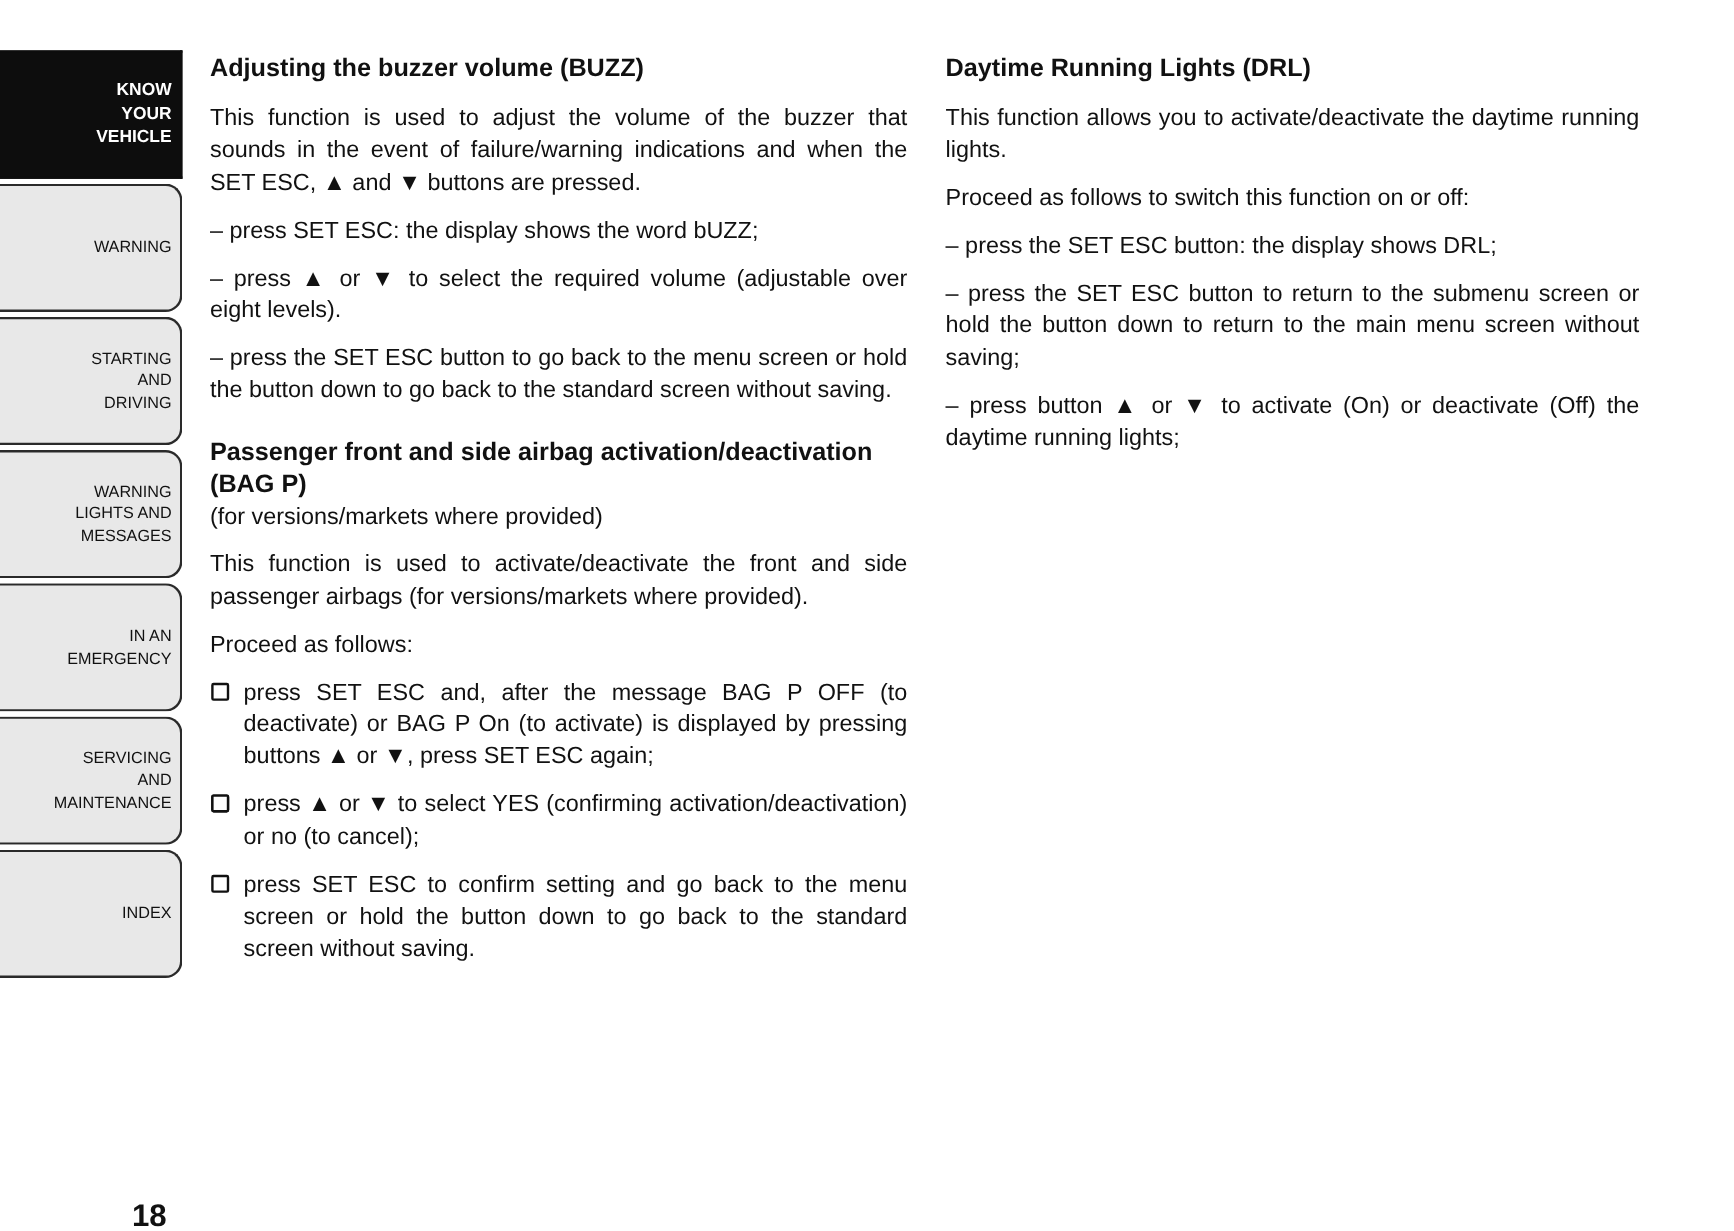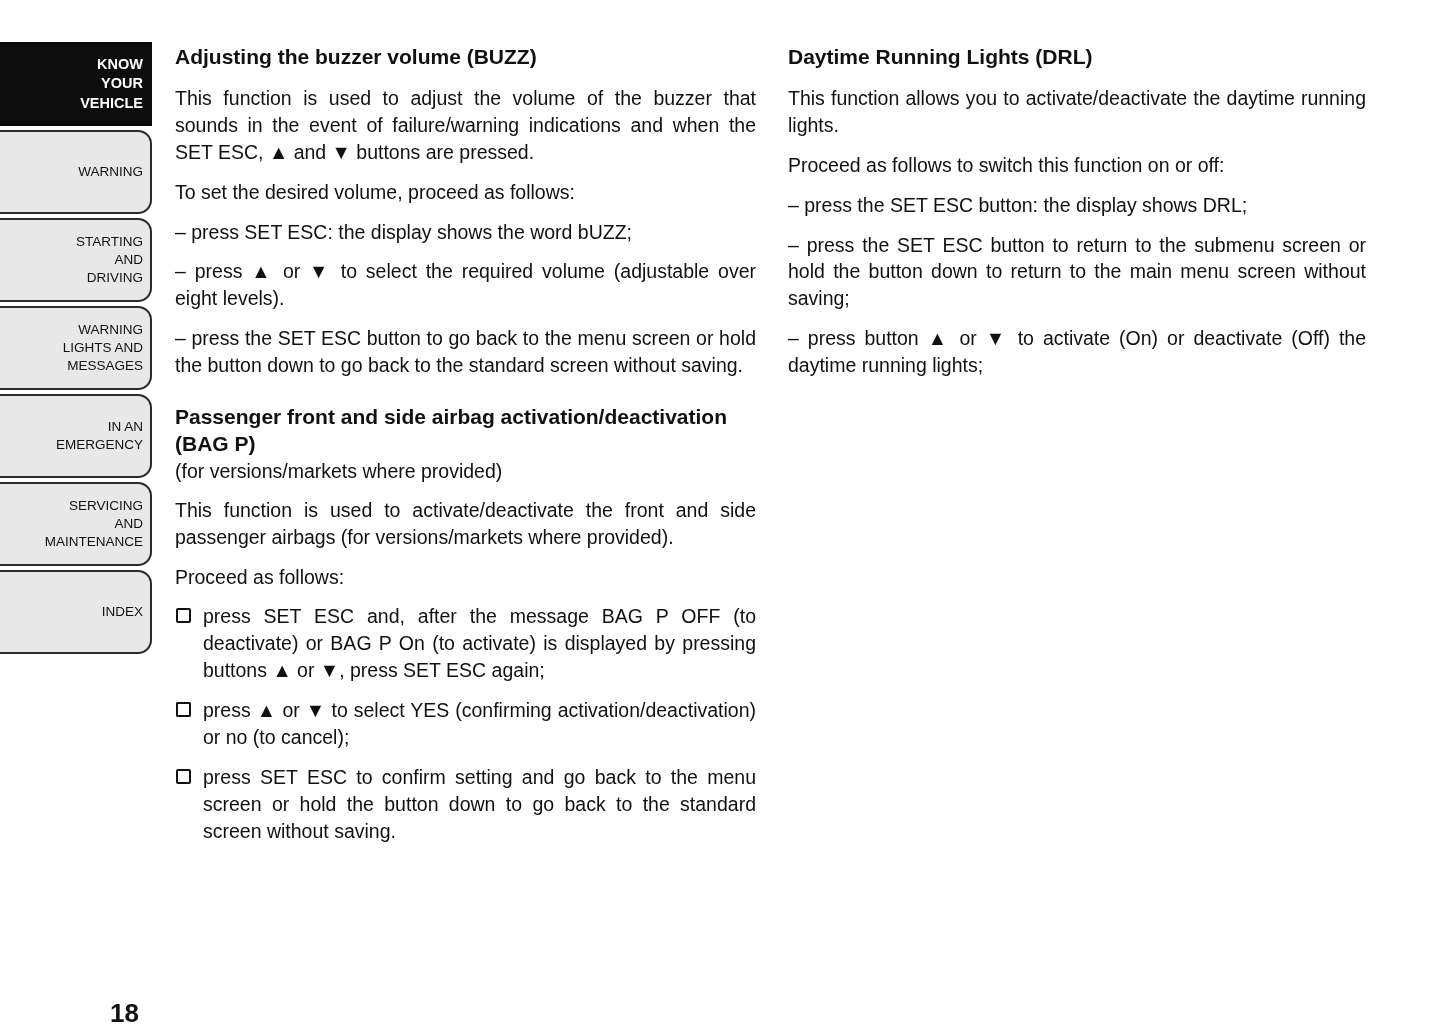--- a/index.html
+++ b/index.html
@@ -10,21 +10,21 @@
     color:#111111;
     font-family:"Liberation Sans", sans-serif;
     overflow:hidden;
   }
   
   .sidebar{
     position:absolute;left:0;top:42px;width:152px;
     display:flex;flex-direction:column;gap:4px;
   }
   .tab{
-    height:84px;box-sizing:border-box;
+    height:107px;box-sizing:border-box;
     background:#e8e8e8;
     border:2px solid #2a2a2a;border-left:none;
     border-radius:0 14px 14px 0;
     display:flex;align-items:center;justify-content:flex-end;
     padding-right:7px;
   }
   .tab .label{
     text-align:right;
     font-size:13.5px;line-height:1.35;
     white-space:pre-line;
@@ -107,21 +107,20 @@
 MAINTENANCE</span>
     </div>
     <div class="tab">
       <span class="label">INDEX</span>
     </div>
   </nav>
 
   <section class="col col1">
     <h2 class="heading">Adjusting the buzzer volume (BUZZ)</h2>
     <p class="para">This function is used to adjust the volume of the buzzer that sounds in the event of failure/warning indications and when the SET ESC, ▲ and ▼ buttons are pressed.</p>
-    <p class="para">To set the desired volume, proceed as follows:</p>
     <p class="para">– press SET ESC: the display shows the word bUZZ;</p>
     <p class="para">– press ▲ or ▼ to select the required volume (adjustable over eight levels).</p>
     <p class="para">– press the SET ESC button to go back to the menu screen or hold the button down to go back to the standard screen without saving.</p>
     <div class="spacer-lg"></div>
     <h2 class="heading tight">Passenger front and side airbag activation/deactivation (BAG P)</h2>
     <p class="note">(for versions/markets where provided)</p>
     <p class="para">This function is used to activate/deactivate the front and side passenger airbags (for versions/markets where provided).</p>
     <p class="para">Proceed as follows:</p>
     <div class="bullet">
       <span class="box"></span>

